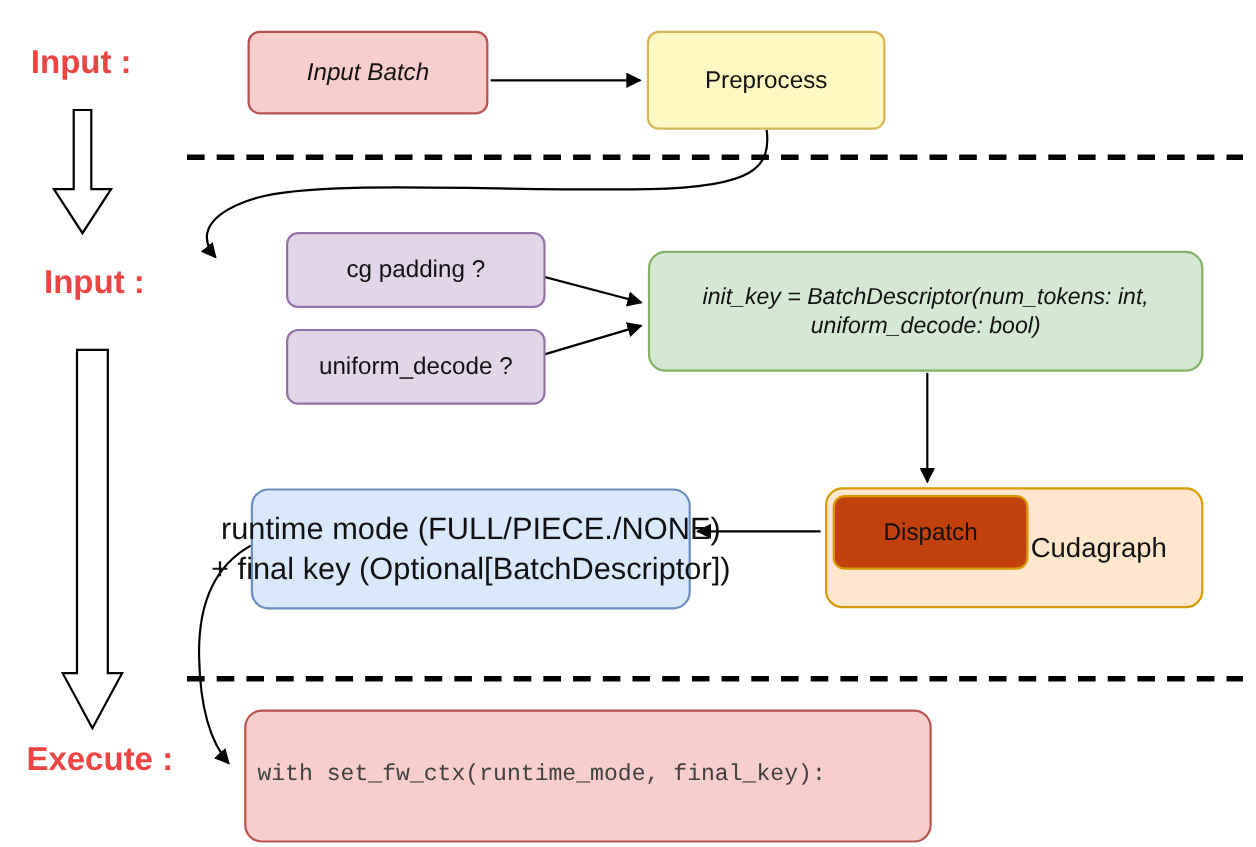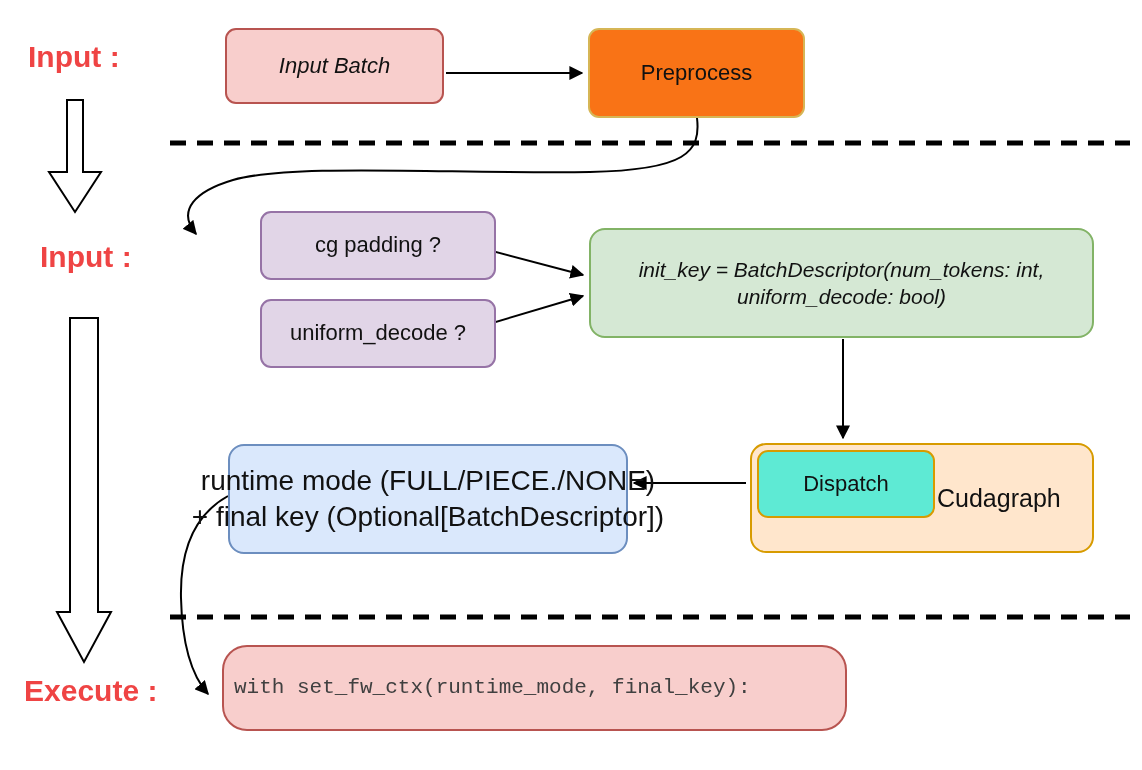--- a/index.html
+++ b/index.html
@@ -33,26 +33,26 @@
     justify-content: center;
     text-align: center;
     font-size: 22px;
     color: #111111;
     line-height: 1.3;
   }
   .node .line { white-space: nowrap; }
   .r-small { border-radius: 11px; }
   .r-big { border-radius: 16px; }
   .node-pink   { background: #f8cecc; border-color: #b85450; }
-  .node-yellow { background: #f97316; border-color: #d6b656; }
+  .node-yellow { background: #fef9c3; border-color: #d6b656; }
   .node-purple { background: #e1d5e7; border-color: #9673a6; margin-left: 35px; }
   .node-green  { background: #d5e8d4; border-color: #82b366; }
   .node-blue   { background: #dae8fc; border-color: #6c8ebf; }
   .node-orange-outer { background: #ffe6cc; border-color: #d79b00; }
-  .node-orange-inner { background: #5eead4; border-color: #d79b00; }
+  .node-orange-inner { background: #c2410c; border-color: #d79b00; }
   .green-text { font-size: 21px; }
   .blue-text  { font-size: 28px; }
   .cudagraph-outer { justify-content: flex-start; }
   .dispatch-inner {
     position: absolute;
     left: 5px; top: 5px;
     width: 178px; height: 68px;
     font-size: 22px;
   }
   .cudagraph-label {
@@ -137,17 +137,17 @@
 
   <div class="node node-orange-outer r-big cudagraph-outer" style="left:750px; top:443px; width:344px; height:110px;">
     <div class="node node-orange-inner r-small dispatch-inner">
       <span class="line">Dispatch</span>
     </div>
     <div class="cudagraph-label">
       <span class="line">Cudagraph</span>
     </div>
   </div>
 
-  <div class="node node-pink r-big code-node" style="left:222px; top:645px; width:625px; height:86px;border-radius:25px;">
+  <div class="node node-pink r-big code-node" style="left:222px; top:645px; width:625px; height:121px;">
     <span class="line">with set_fw_ctx(runtime_mode, final_key):</span>
   </div>
 
 </div>
 
 </body></html>

